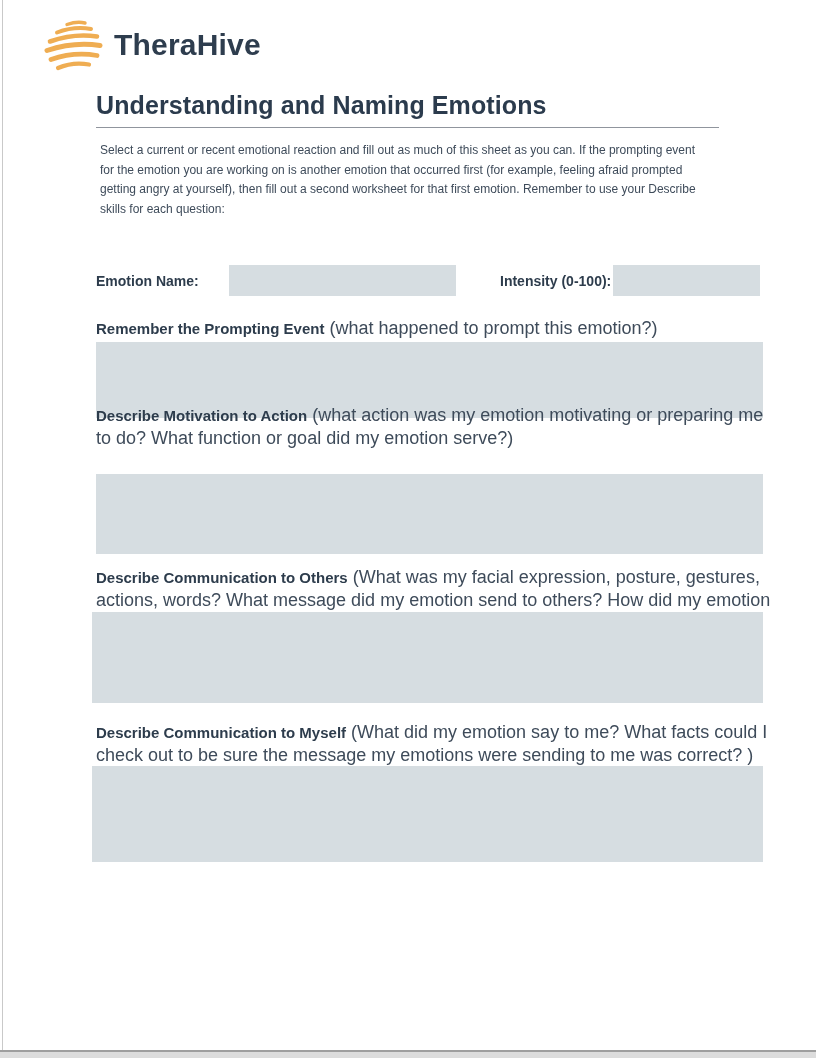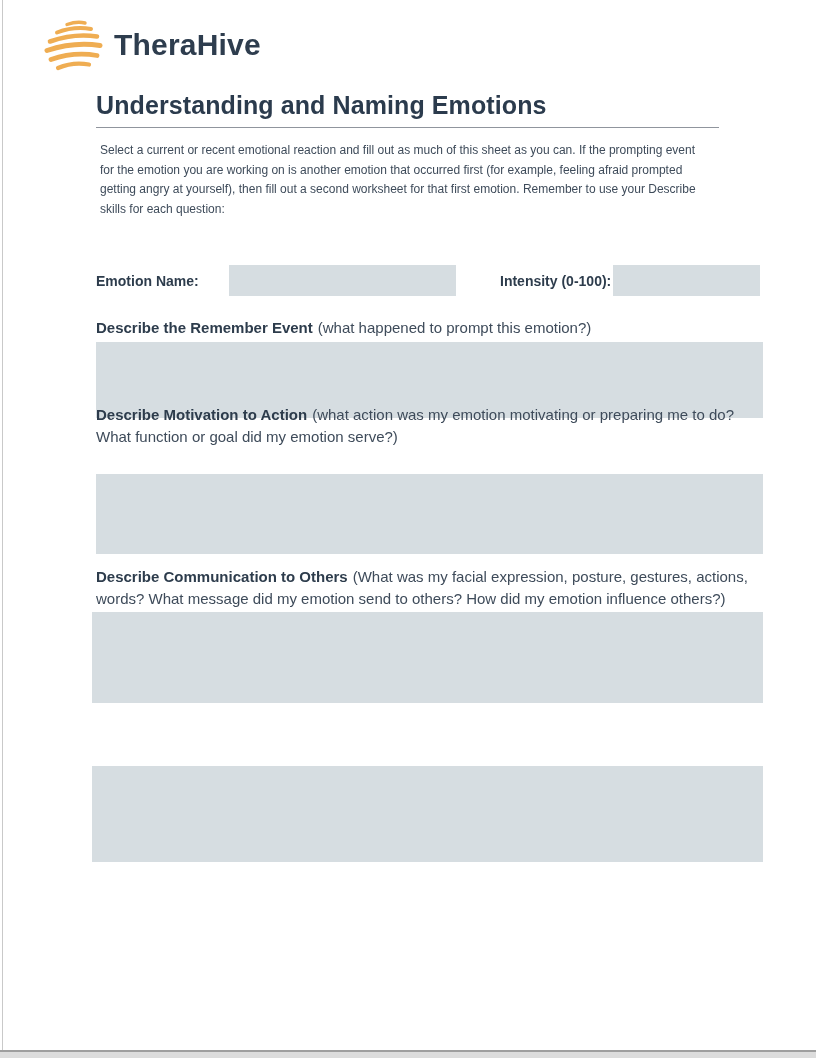--- a/index.html
+++ b/index.html
@@ -88,21 +88,21 @@
     left: 96px;
     width: 676px;
     font-size: 15px;
     line-height: 22px;
     color: #3e4b5a;
   }
   .sec-label b {
     font-weight: 700;
     color: #2d3c4c;
   }
-  .sec-label .hint { margin-left: 5px; font-size: 15px; }
+  .sec-label .hint { margin-left: 5px; font-size: 18px; }
   .sec-box {
     position: absolute;
     background: #d6dde1;
     border: none;
     outline: none;
     resize: none;
     font-family: "Liberation Sans", sans-serif;
     font-size: 15px;
     color: #2d3c4c;
     padding: 8px 10px;
@@ -140,33 +140,36 @@
 
   <p class="intro">Select a current or recent emotional reaction and fill out as much of this sheet as you can. If the prompting event for the emotion you are working on is another emotion that occurred first (for example, feeling afraid prompted getting angry at yourself), then fill out a second worksheet for that first emotion. Remember to use your Describe skills for each question:</p>
 
   <label class="field-label" id="emotion-name-label">Emotion Name:</label>
   <input class="field-input" id="emotion-name-input" type="text" value="" style="">
 
   <label class="field-label" id="intensity-label">Intensity (0-100):</label>
   <input class="field-input" id="intensity-input" type="text" value="" style="">
 
   <div class="sec-label" id="sec0-label">
-    <b>Describe the Remember Event</b><span class="hint">(what happened to prompt this emotion?)</span>
+    <b>Remember the Prompting Event</b><span class="hint">(what happened to prompt this emotion?)</span>
   </div>
   <textarea class="sec-box" id="sec0-box" style=""></textarea>
 
   <div class="sec-label" id="sec1-label">
     <b>Describe Motivation to Action</b><span class="hint">(what action was my emotion motivating or preparing me to do? What function or goal did my emotion serve?)</span>
   </div>
   <textarea class="sec-box" id="sec1-box" style=""></textarea>
 
   <div class="sec-label" id="sec2-label">
     <b>Describe Communication to Others</b><span class="hint">(What was my facial expression, posture, gestures, actions, words? What message did my emotion send to others? How did my emotion influence others?)</span>
   </div>
   <textarea class="sec-box" id="sec2-box" style=""></textarea>
 
+  <div class="sec-label" id="sec3-label">
+    <b>Describe Communication to Myself</b><span class="hint">(What did my emotion say to me? What facts could I check out to be sure the message my emotions were sending to me was correct? )</span>
+  </div>
   <textarea class="sec-box" id="sec3-box" style=""></textarea>
 
   <div class="page-left-edge"></div>
 </div>
 
 <div class="page-bottom-edge"></div>
 <div class="outside-strip"></div>
 
 </body></html>

